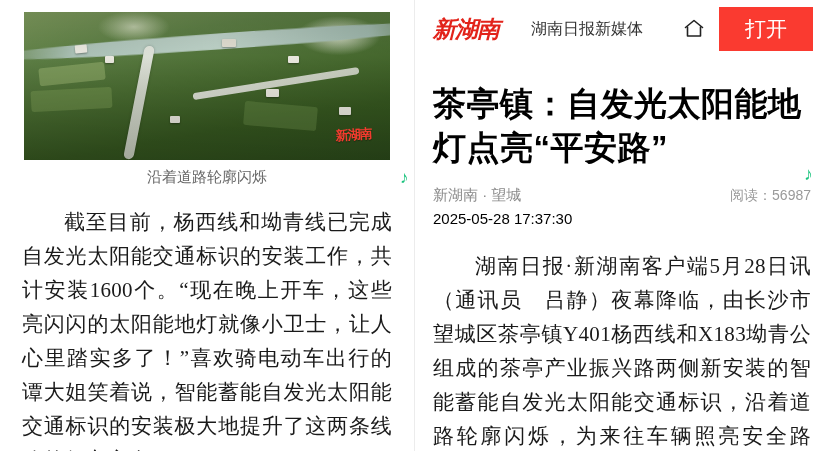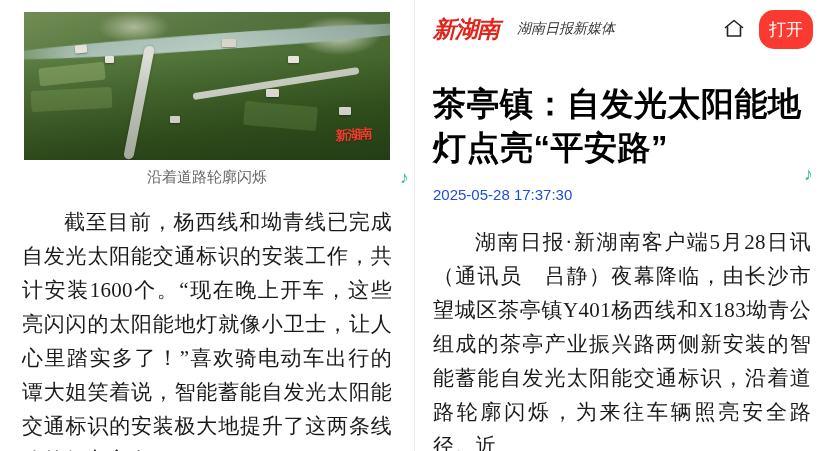--- a/index.html
+++ b/index.html
@@ -154,39 +154,38 @@
   .brand {
     font-family: "Liberation Serif", serif;
     font-weight: bold;
     font-size: 23px;
     color: #e2231a;
     font-style: italic;
     letter-spacing: -1px;
     white-space: nowrap;
   }
   .brand-sub {
-    font-size: 14px;
+    font-size: 16px;
     color: #333;
     white-space: nowrap;
-    margin-left: 8px;
-    font-style: italic;
+    margin-left: 22px;
   }
   .topbar-spacer { flex: 1; }
   .home-icon {
     width: 30px; height: 30px;
     display: flex; align-items: center; justify-content: center;
     color: #222;
   }
   .open-btn {
     background: #fa3a30;
     color: #fff;
-    font-size: 17px;
+    font-size: 21px;
     border: none;
-    border-radius: 15px;
-    padding: 8px 10px;
+    border-radius: 0;
+    padding: 8px 26px;
     cursor: pointer;
     font-family: "Liberation Sans", sans-serif;
   }
   .headline {
     margin: 24px 18px 0 18px;
     font-size: 33px;
     line-height: 1.33;
     font-weight: bold;
     color: #000;
     font-family: "Liberation Sans", sans-serif;
@@ -198,21 +197,21 @@
   }
   .meta-row1 {
     font-size: 15px;
     color: #8a8a8a;
     display: flex;
     justify-content: space-between;
     align-items: baseline;
   }
   .meta-row2 {
     font-size: 15px;
-    color: #1d4ed8;
+    color: #000000;
     margin-top: 5px;
   }
   .meta-reads { font-size: 14px; color: #9a9a9a; }
   .note-right {
     position: absolute;
     right: -2px; top: -22px;
     color: #19c37d;
     font-size: 18px;
   }
   .right-body {
@@ -274,20 +273,24 @@
           <path d="M5.5 10v9h13v-9"></path>
         </svg>
       </div>
       <button class="open-btn">打开</button>
     </div>
 
     <div class="headline">茶亭镇：自发光太阳能地灯点亮“平安路”</div>
 
     <div class="meta">
       <div class="note-right">♪</div>
+      <div class="meta-row1">
+        <span>新湖南 · 望城</span>
+        <span class="meta-reads">阅读：56987</span>
+      </div>
       <div class="meta-row2">2025-05-28 17:37:30</div>
     </div>
 
     <div class="right-body">
       <span class="indent">湖南日报·新湖南客户端5月28日讯（通讯员　吕静）夜幕降临，由长沙市望城区茶亭镇Y401杨西线和X183坳青公组成的茶亭产业振兴路两侧新安装的智能蓄能自发光太阳能交通标识，沿着道路轮廓闪烁，为来往车辆照亮安全路径。近</span>
     </div>
   </div>
 </div>
 
 </body></html>

